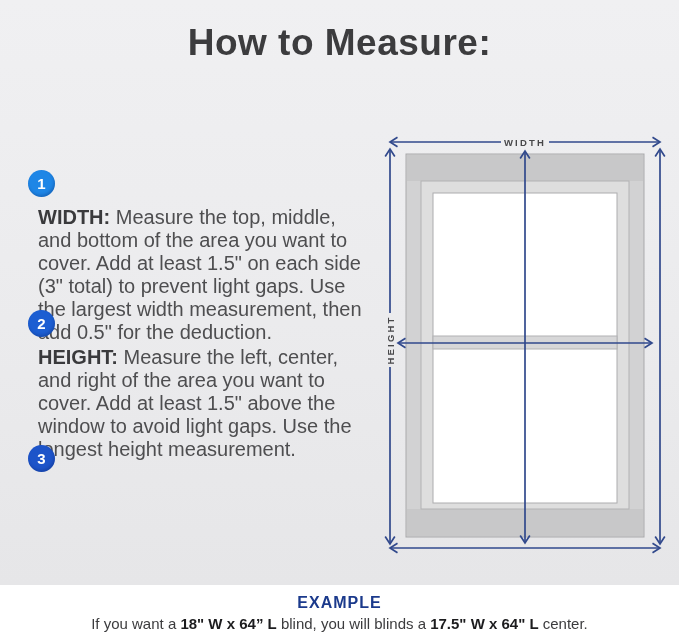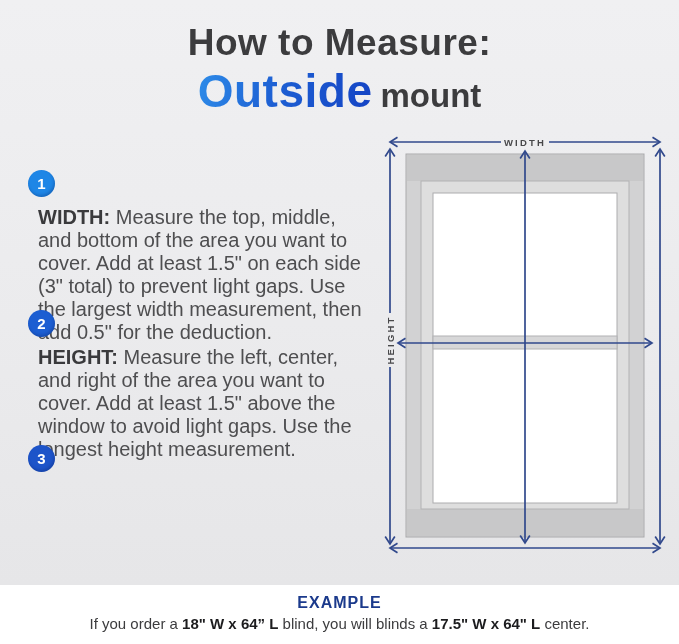--- a/index.html
+++ b/index.html
@@ -64,21 +64,20 @@
   .example-sentence .b{font-weight:700;color:#1c1c1e;}
 </style>
 </head>
 <body>
 
 <div class="poster">
   <div class="gray-bg"></div>
 
   <div class="title">
     <div class="title-line1">How to Measure:</div>
-    <div class="title-line2"><span class="title-highlight">Outside</span><span class="title-suffix">mount</span></div>
   </div>
 
   <div class="badge badge-1">1</div>
   <div class="step-text text-1"><span class="lbl">WIDTH:</span> <span>Measure the top, middle, and bottom of the area you want to cover. Add at least 1.5" on each side (3" total) to prevent light gaps. Use the largest width measurement, then add 0.5" for the deduction.</span></div>
 
   <div class="badge badge-2">2</div>
   <div class="step-text text-2"><span class="lbl">HEIGHT:</span> <span>Measure the left, center, and right of the area you want to cover. Add at least 1.5" above the window to avoid light gaps. Use the longest height measurement.</span></div>
 
   <div class="badge badge-3">3</div>
 
@@ -114,15 +113,15 @@
 
       <line x1="398" y1="343" x2="652" y2="343" marker-start="url(#arr)" marker-end="url(#arr)"></line>
     </g>
 
     <text x="525" y="145.5" text-anchor="middle">WIDTH</text>
     <text transform="translate(390 340) rotate(-90)" x="0" y="3.5" text-anchor="middle">HEIGHT</text>
   </svg>
 
   <div class="footer">
     <div class="example-heading">EXAMPLE</div>
-    <div class="example-sentence"><span>If you order a </span><span class="b">18" W x 64” L</span><span> blind, you will blinds a </span><span class="b">17.5" W x 64" L</span><span> center.</span></div>
+    <div class="example-sentence"><span>If you want a </span><span class="b">18" W x 64” L</span><span> blind, you will blinds a </span><span class="b">17.5" W x 64" L</span><span> center.</span></div>
   </div>
 </div>
 
 </body></html>

